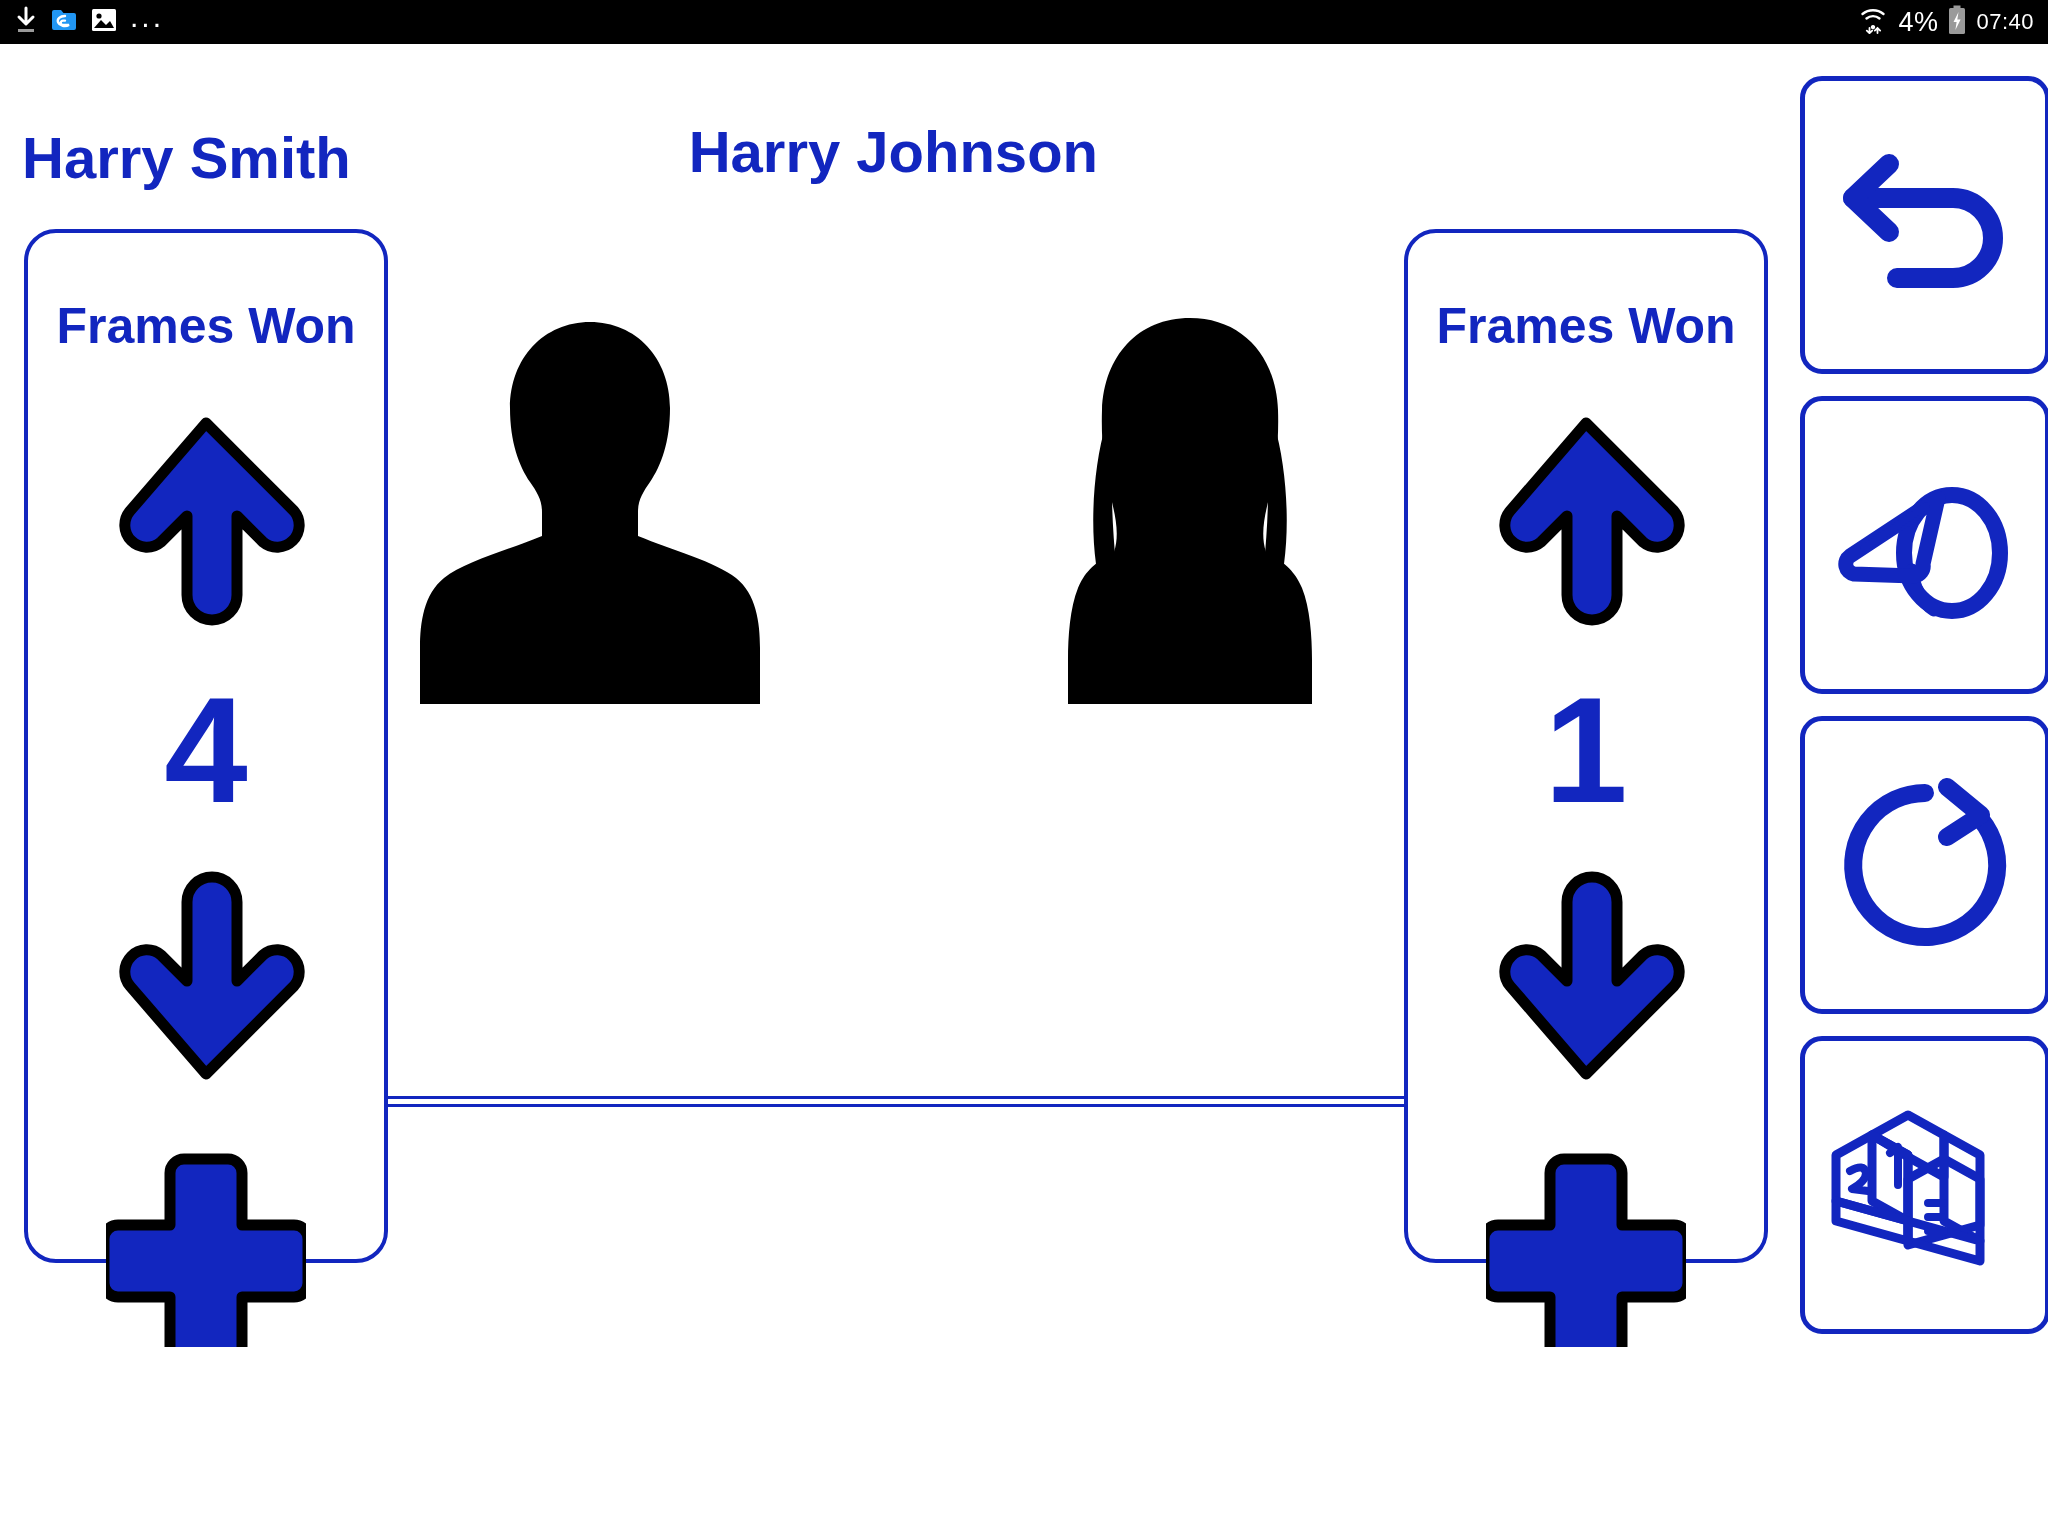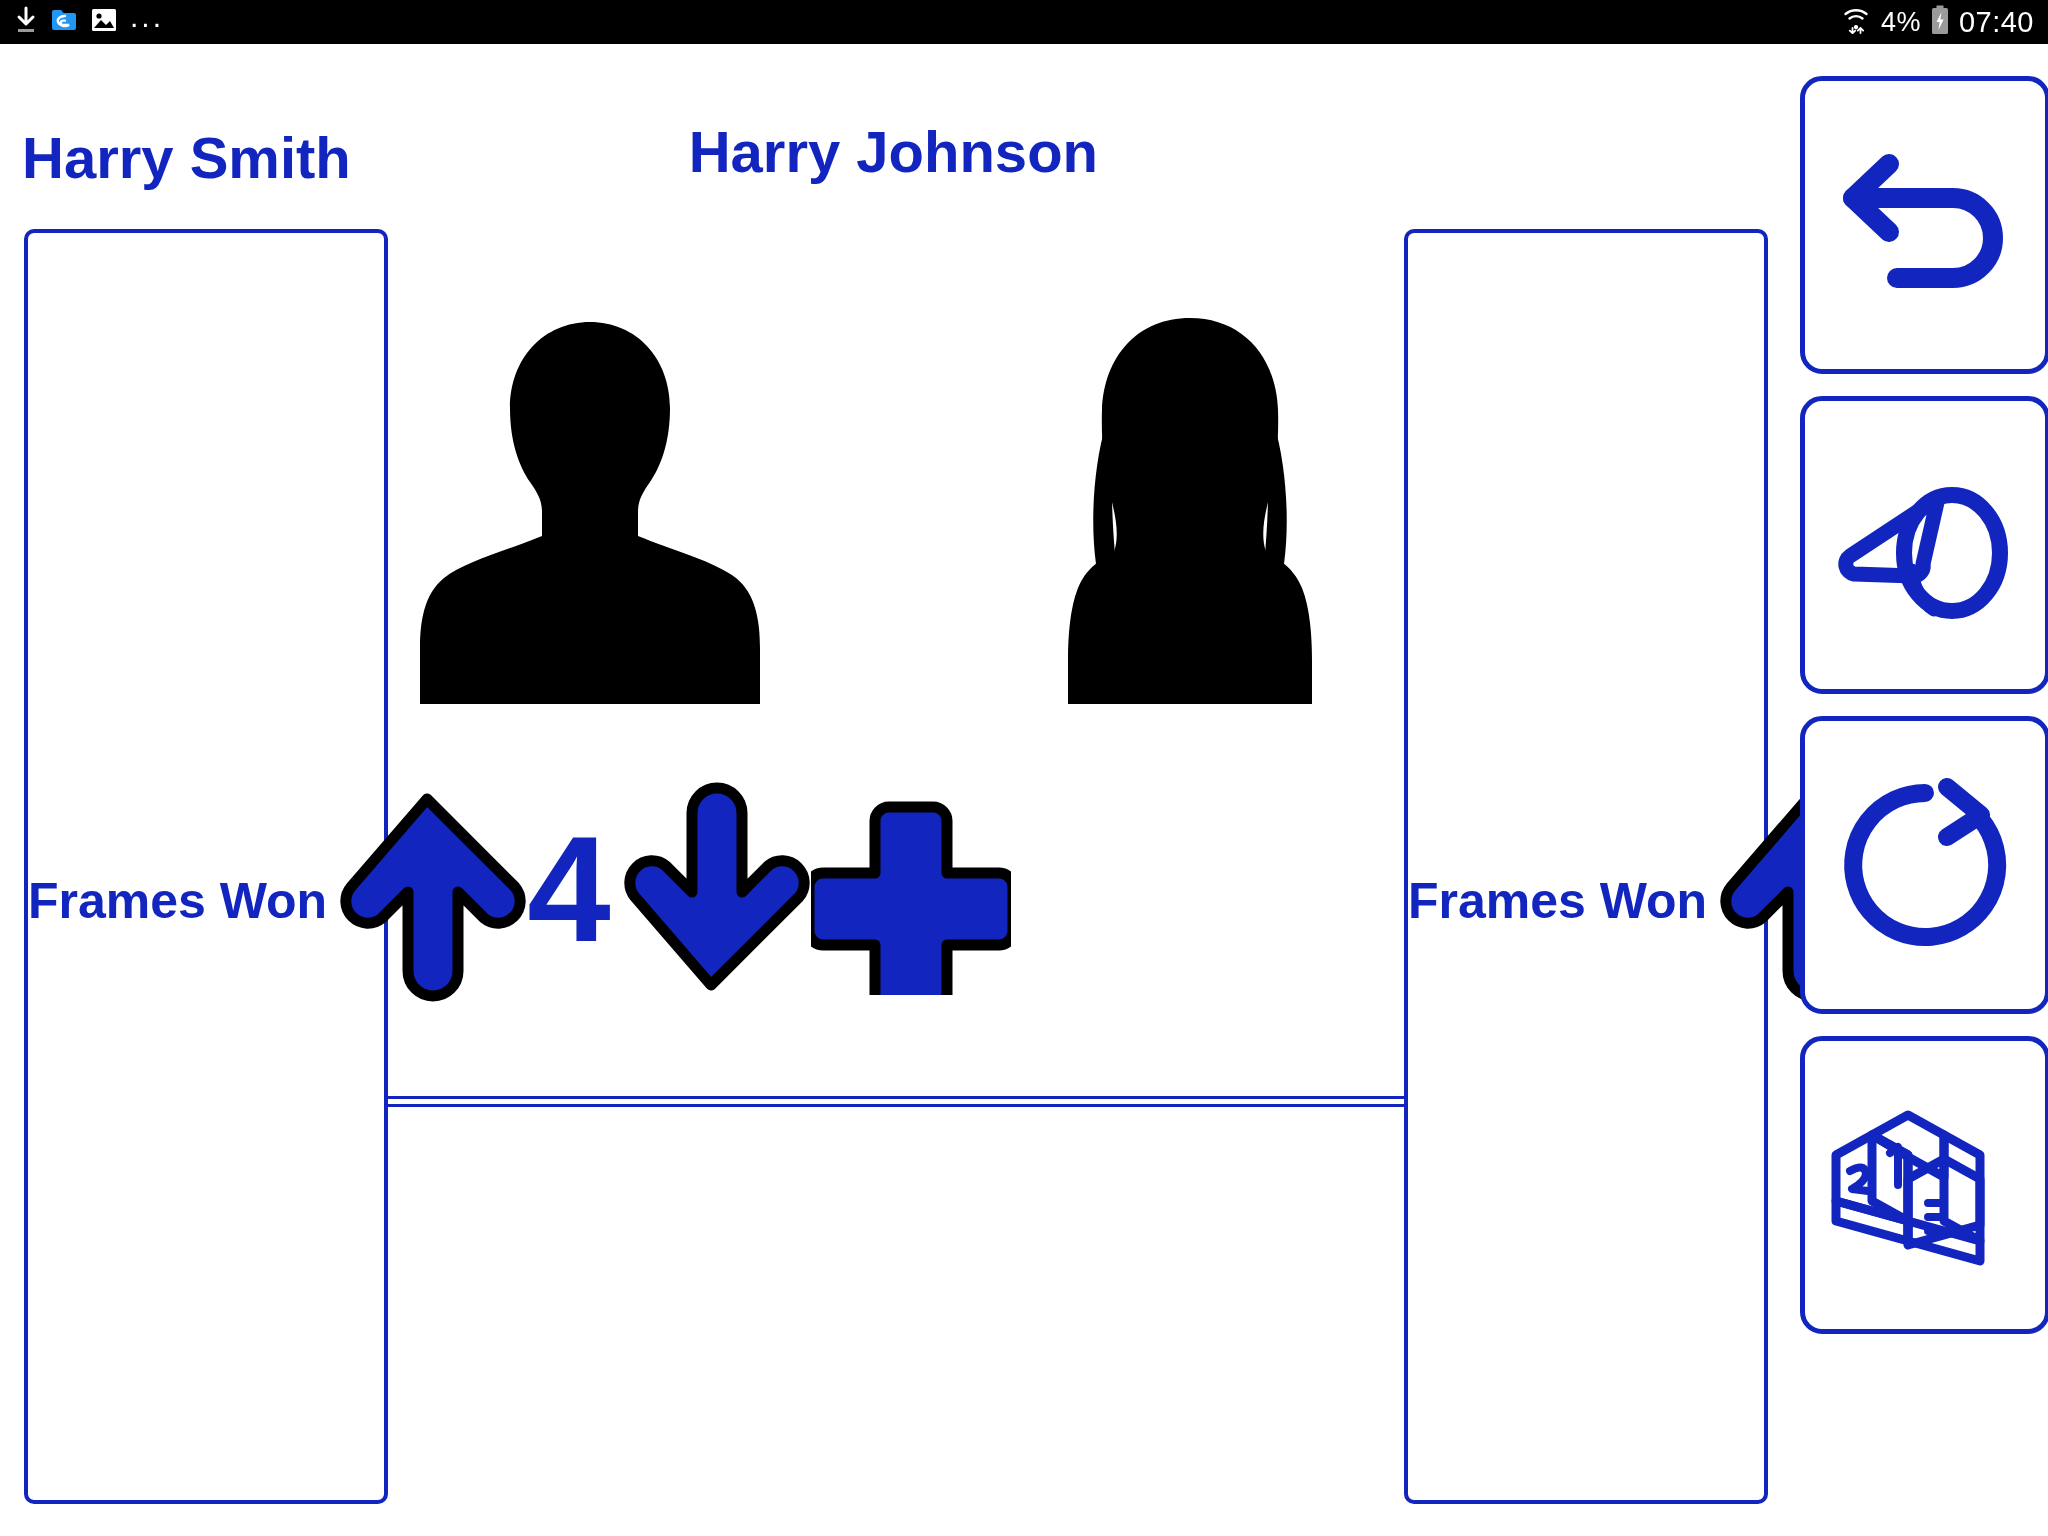--- a/index.html
+++ b/index.html
@@ -36,21 +36,21 @@
     height: 44px;
   }
   #status-right { gap: 10px; }
   .sb-text {
     color: #ffffff;
     font-size: 27px;
     font-family: "Liberation Sans", sans-serif;
     letter-spacing: 0.5px;
     line-height: 1;
   }
-  .sb-clock { font-size: 29px; }
+  .sb-clock { font-size: 22px; }
   .sb-icon { display: block; }
   .sb-dots {
     color: #ffffff;
     font-size: 30px;
     letter-spacing: 3px;
     line-height: 0.6;
     padding-bottom: 10px;
   }
 
   
@@ -71,26 +71,26 @@
     line-height: 1;
   }
   #player-left-name  { left: 22px;  top: 85px; }
   #player-right-name { right: 950px; top: 79px; }
 
   
   .score-panel {
     position: absolute;
     top: 185px;
     width: 364px;
-    height: 1275px;
+    height: 1034px;
     border: 4px solid #1226bf;
-    border-radius: 10px;
+    border-radius: 32px;
     box-sizing: border-box;
     display: flex;
-    flex-direction: row;
+    flex-direction: column;
     align-items: center;
     background: #ffffff;
   }
   #panel-left  { left: 24px; }
   #panel-right { left: 1404px; }
 
   .panel-title {
     color: #1226bf;
     font-size: 50px;
     font-weight: bold;

